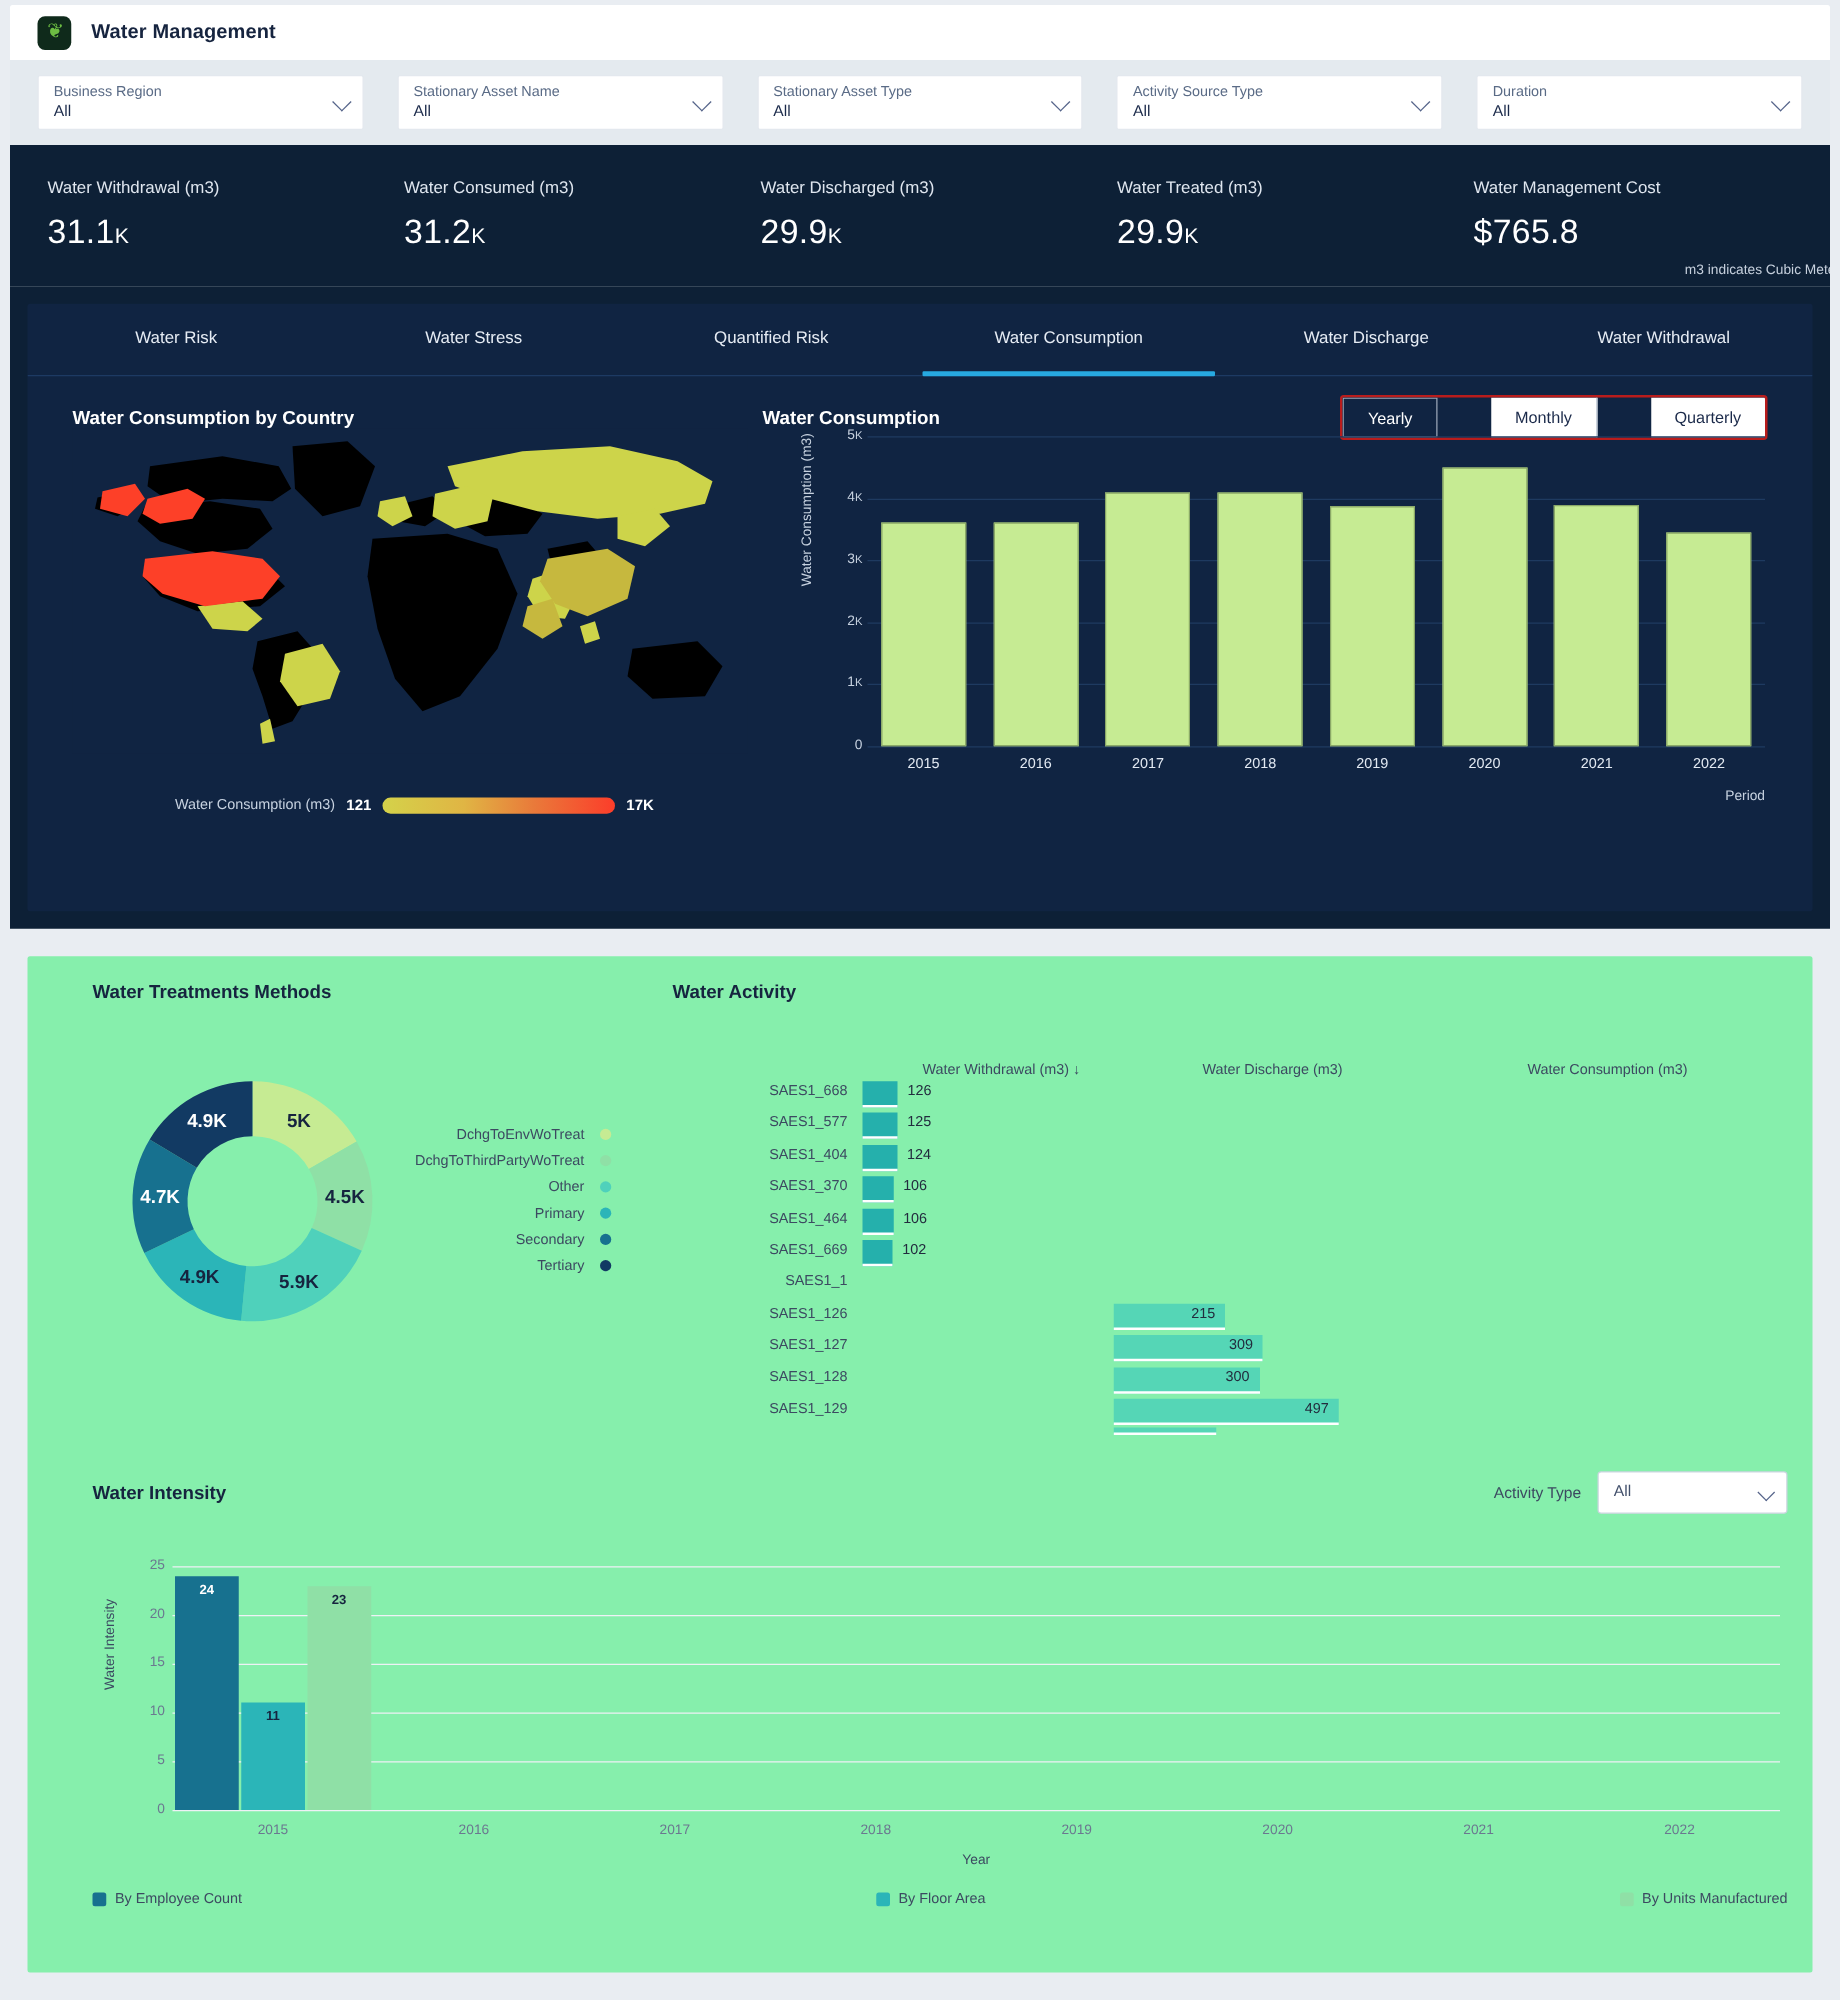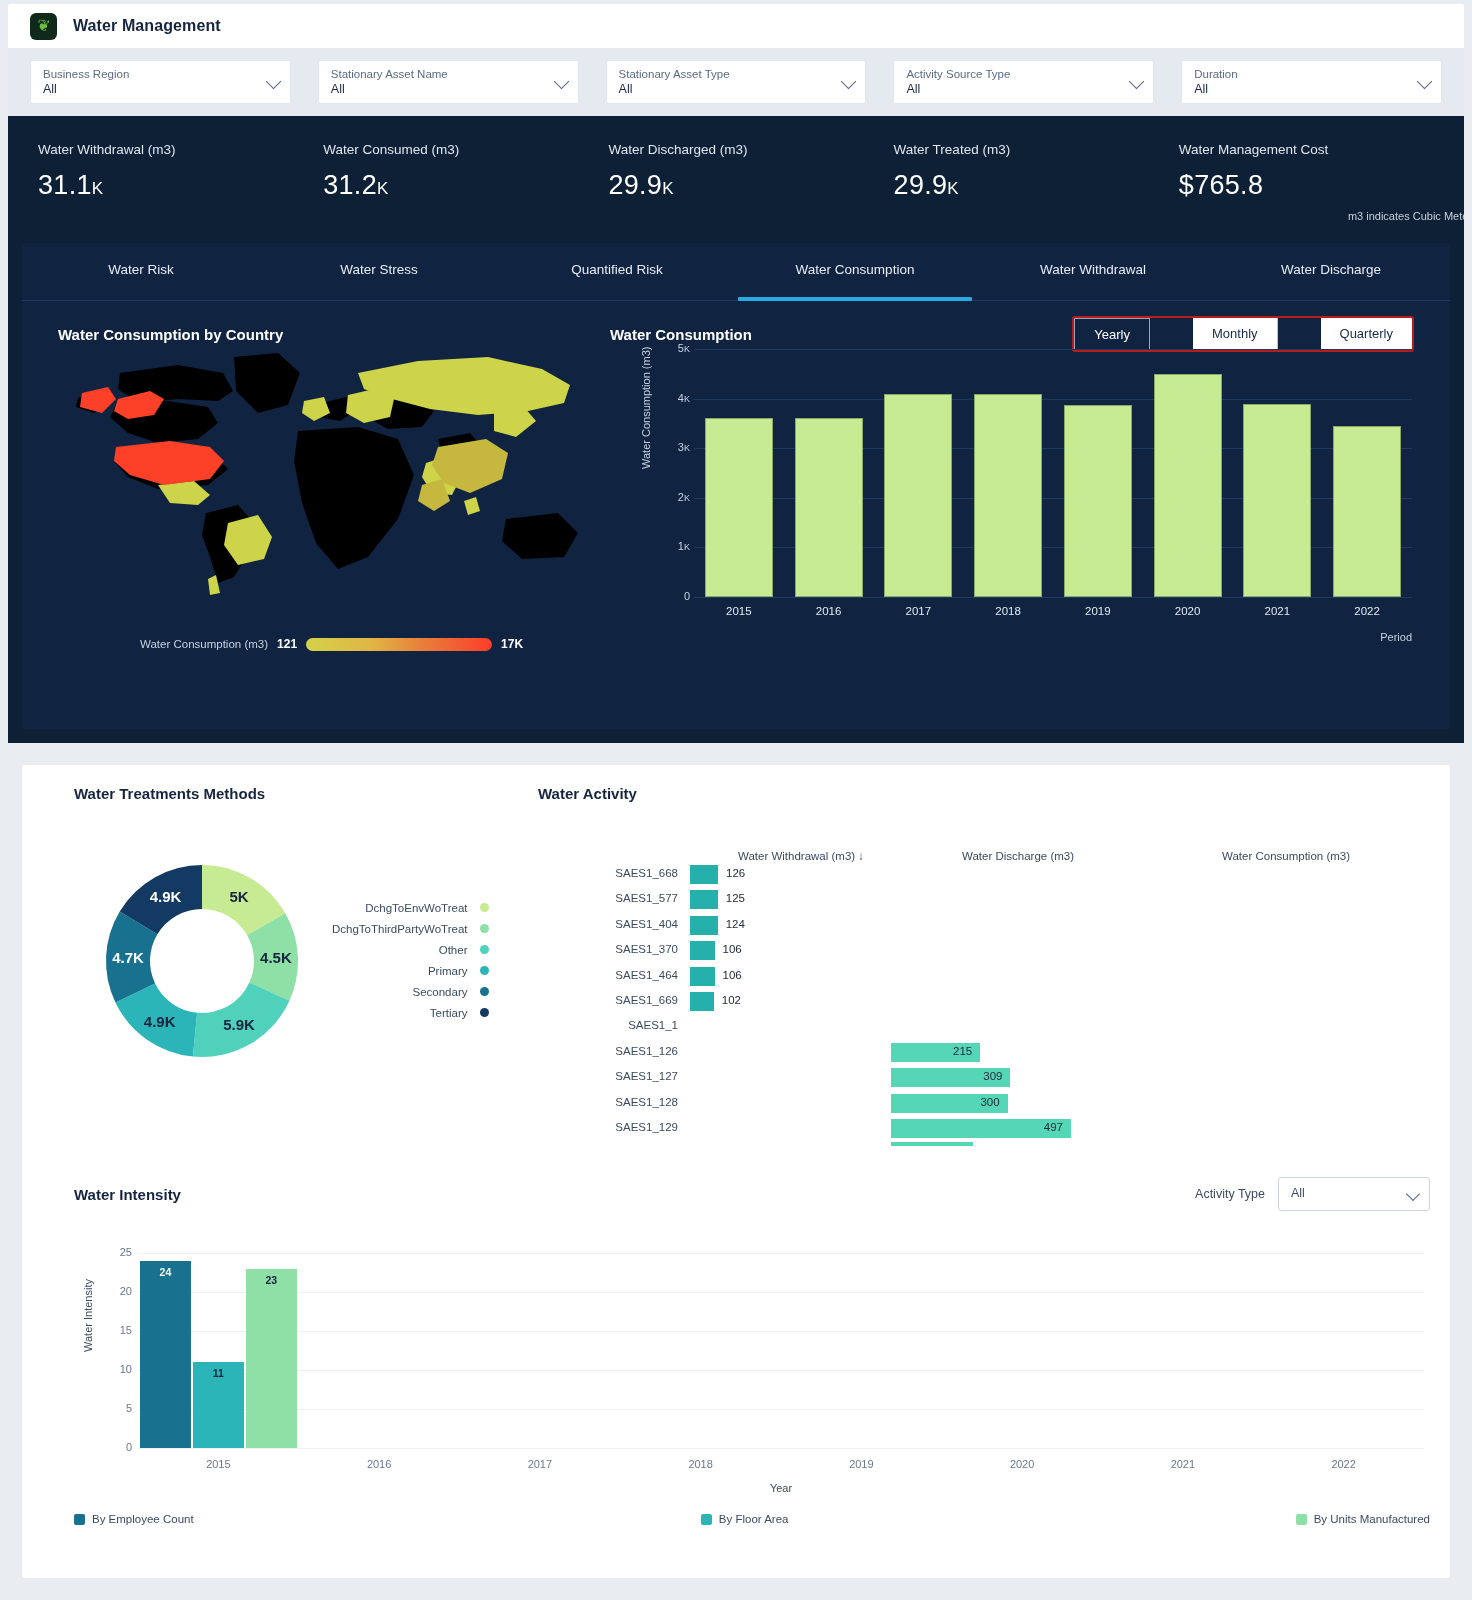--- a/index.html
+++ b/index.html
@@ -135,21 +135,21 @@
     position: absolute; left: 62px; right: 20px; top: 292px; text-align: right;
     font-size: 11px; color: #c7d2e0;
   }
 
   
   .whitewrap {
     position: absolute; left: 8px; top: 751px; width: 1456px; height: 841px;
     background: #e9edf2; padding: 14px;
   }
   .whitepanel {
-    width: 100%; height: 100%; background: #ffffff; border-radius: 2px;
+    width: 100%; height: 100%; background: #86efac; border-radius: 2px;
     position: relative; overflow: hidden;
   }
   .wtitle { font-size: 15px; font-weight: bold; color: #16243f; }
 
   
   .donutbox { position: absolute; left: 52px; top: 20px; width: 440px; height: 330px; }
   .legend-tm { position: absolute; left: 258px; top: 95px; margin-top: 17px; }
   .legend-tm .row {
     display: flex; align-items: center; justify-content: flex-end;
     gap: 12px; height: 21px;
@@ -290,22 +290,22 @@
   </div>
 
   <div class="darkwrap">
     <div class="darkpanel">
 
       <div class="tabs" id="tabbar">
           <div class="tab">Water Risk</div>
           <div class="tab">Water Stress</div>
           <div class="tab">Quantified Risk</div>
           <div class="tab active">Water Consumption</div>
+          <div class="tab">Water Discharge</div>
           <div class="tab">Water Withdrawal</div>
-          <div class="tab">Water Discharge</div>
         </div>
 
       <div class="panel-head">
         <div class="ptitle left">Water Consumption by Country</div>
         <div class="ptitle mid">Water Consumption</div>
         <div class="seg" id="segctl">
             <div class="on">Yearly</div>
             <div class="">Monthly</div>
             <div class="">Quarterly</div>
           </div>

